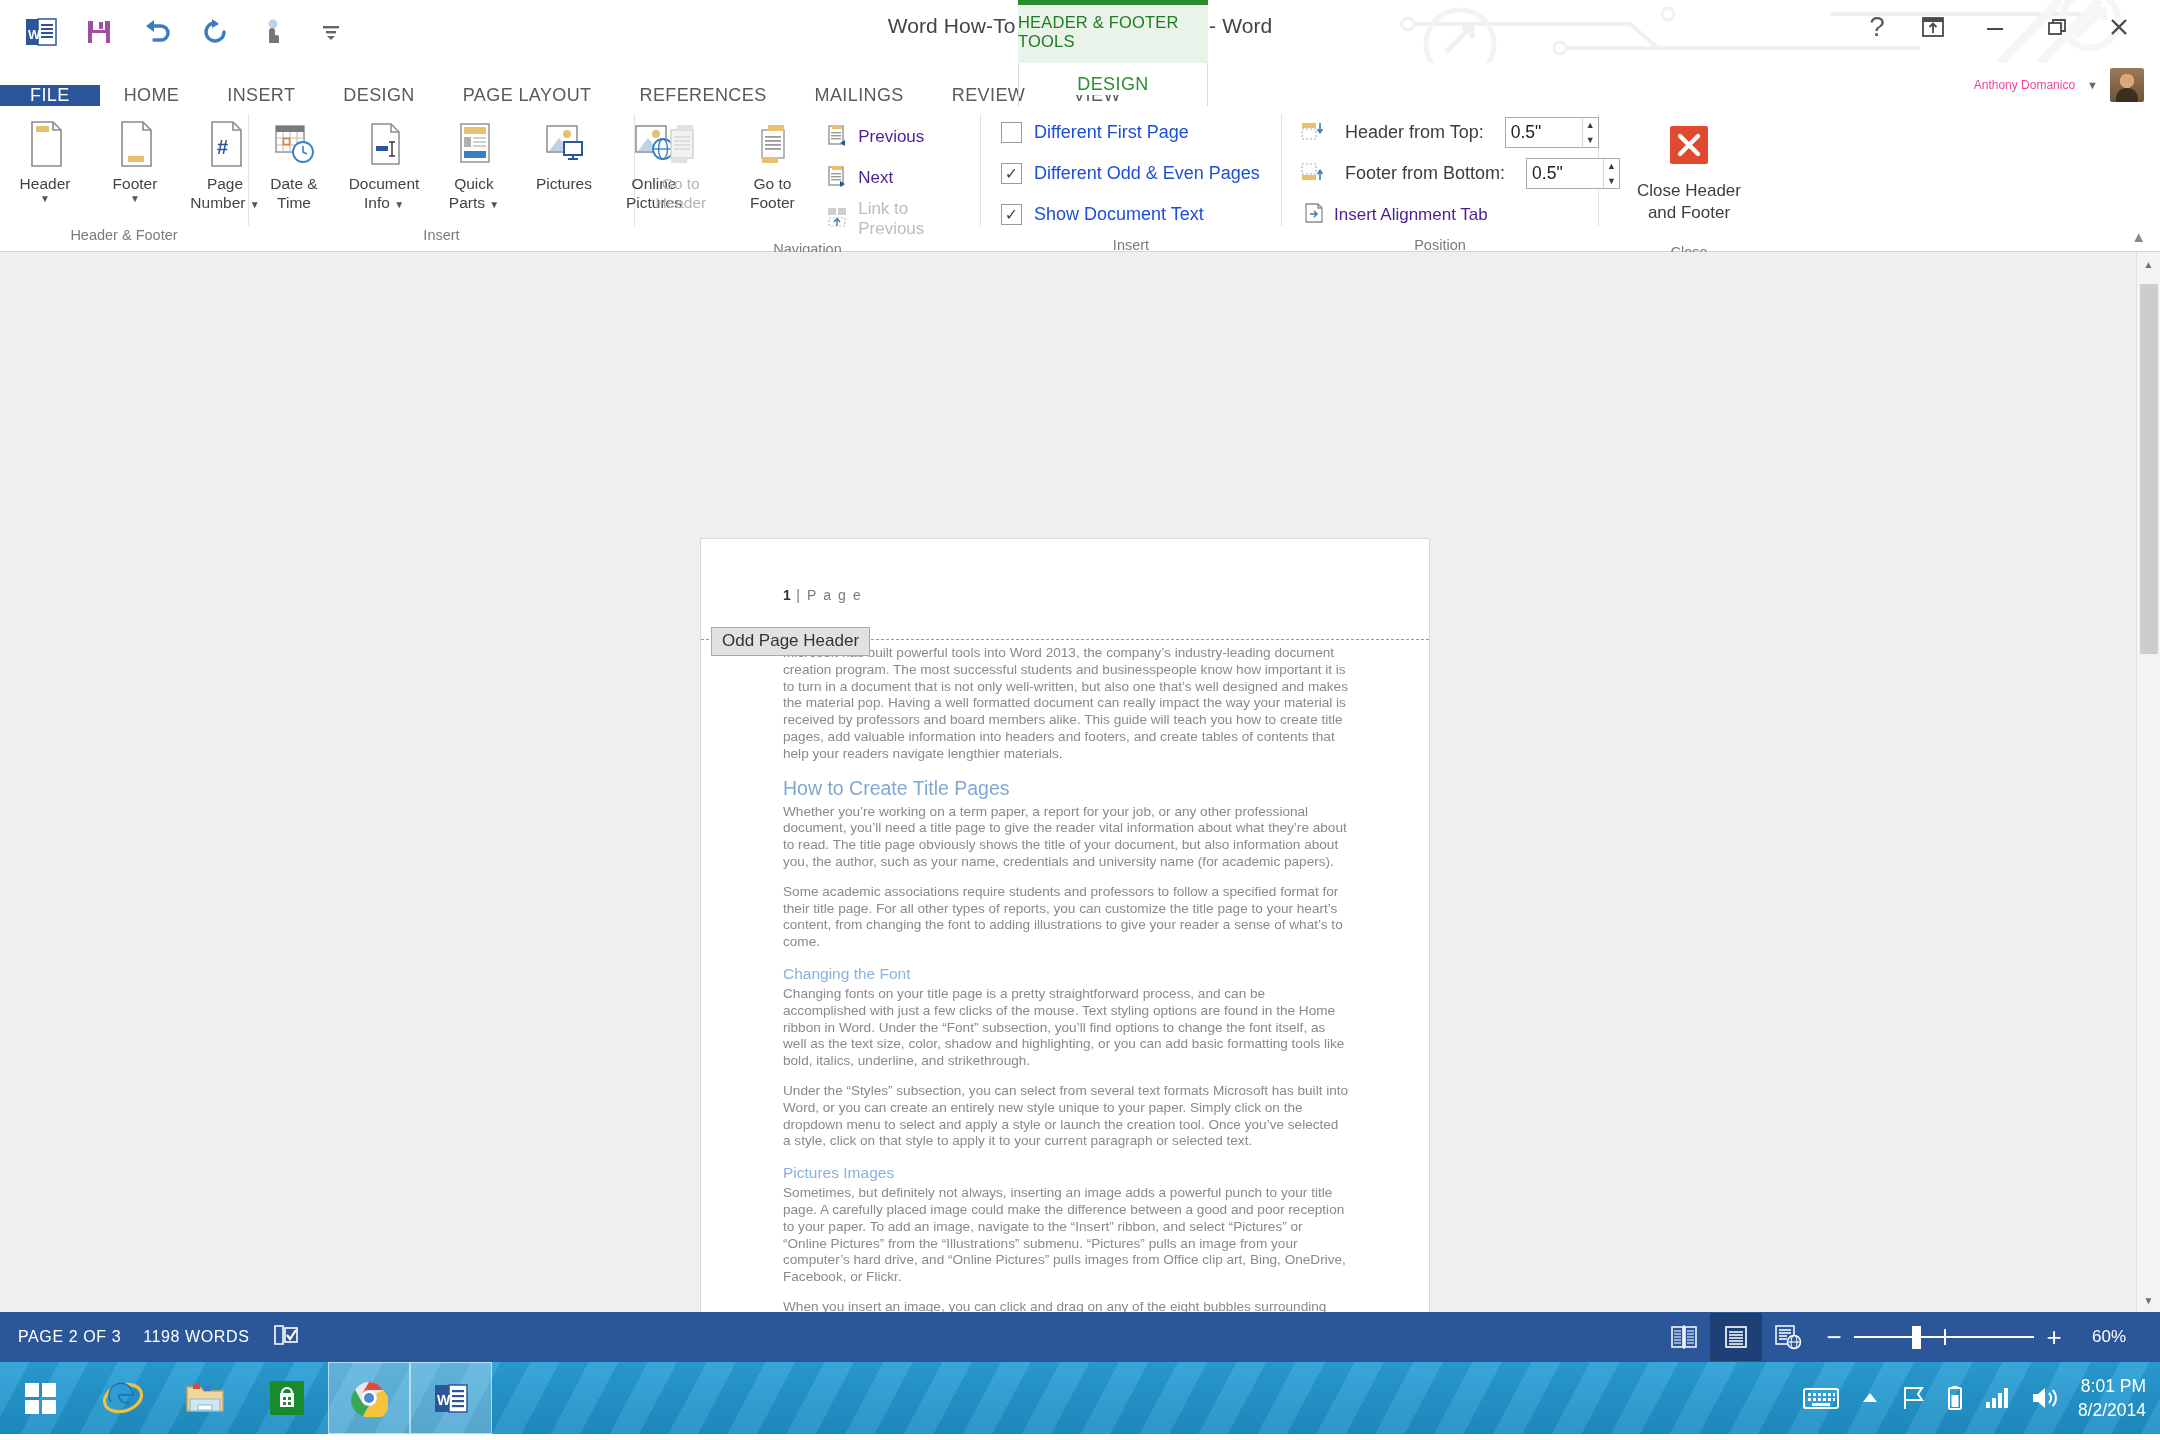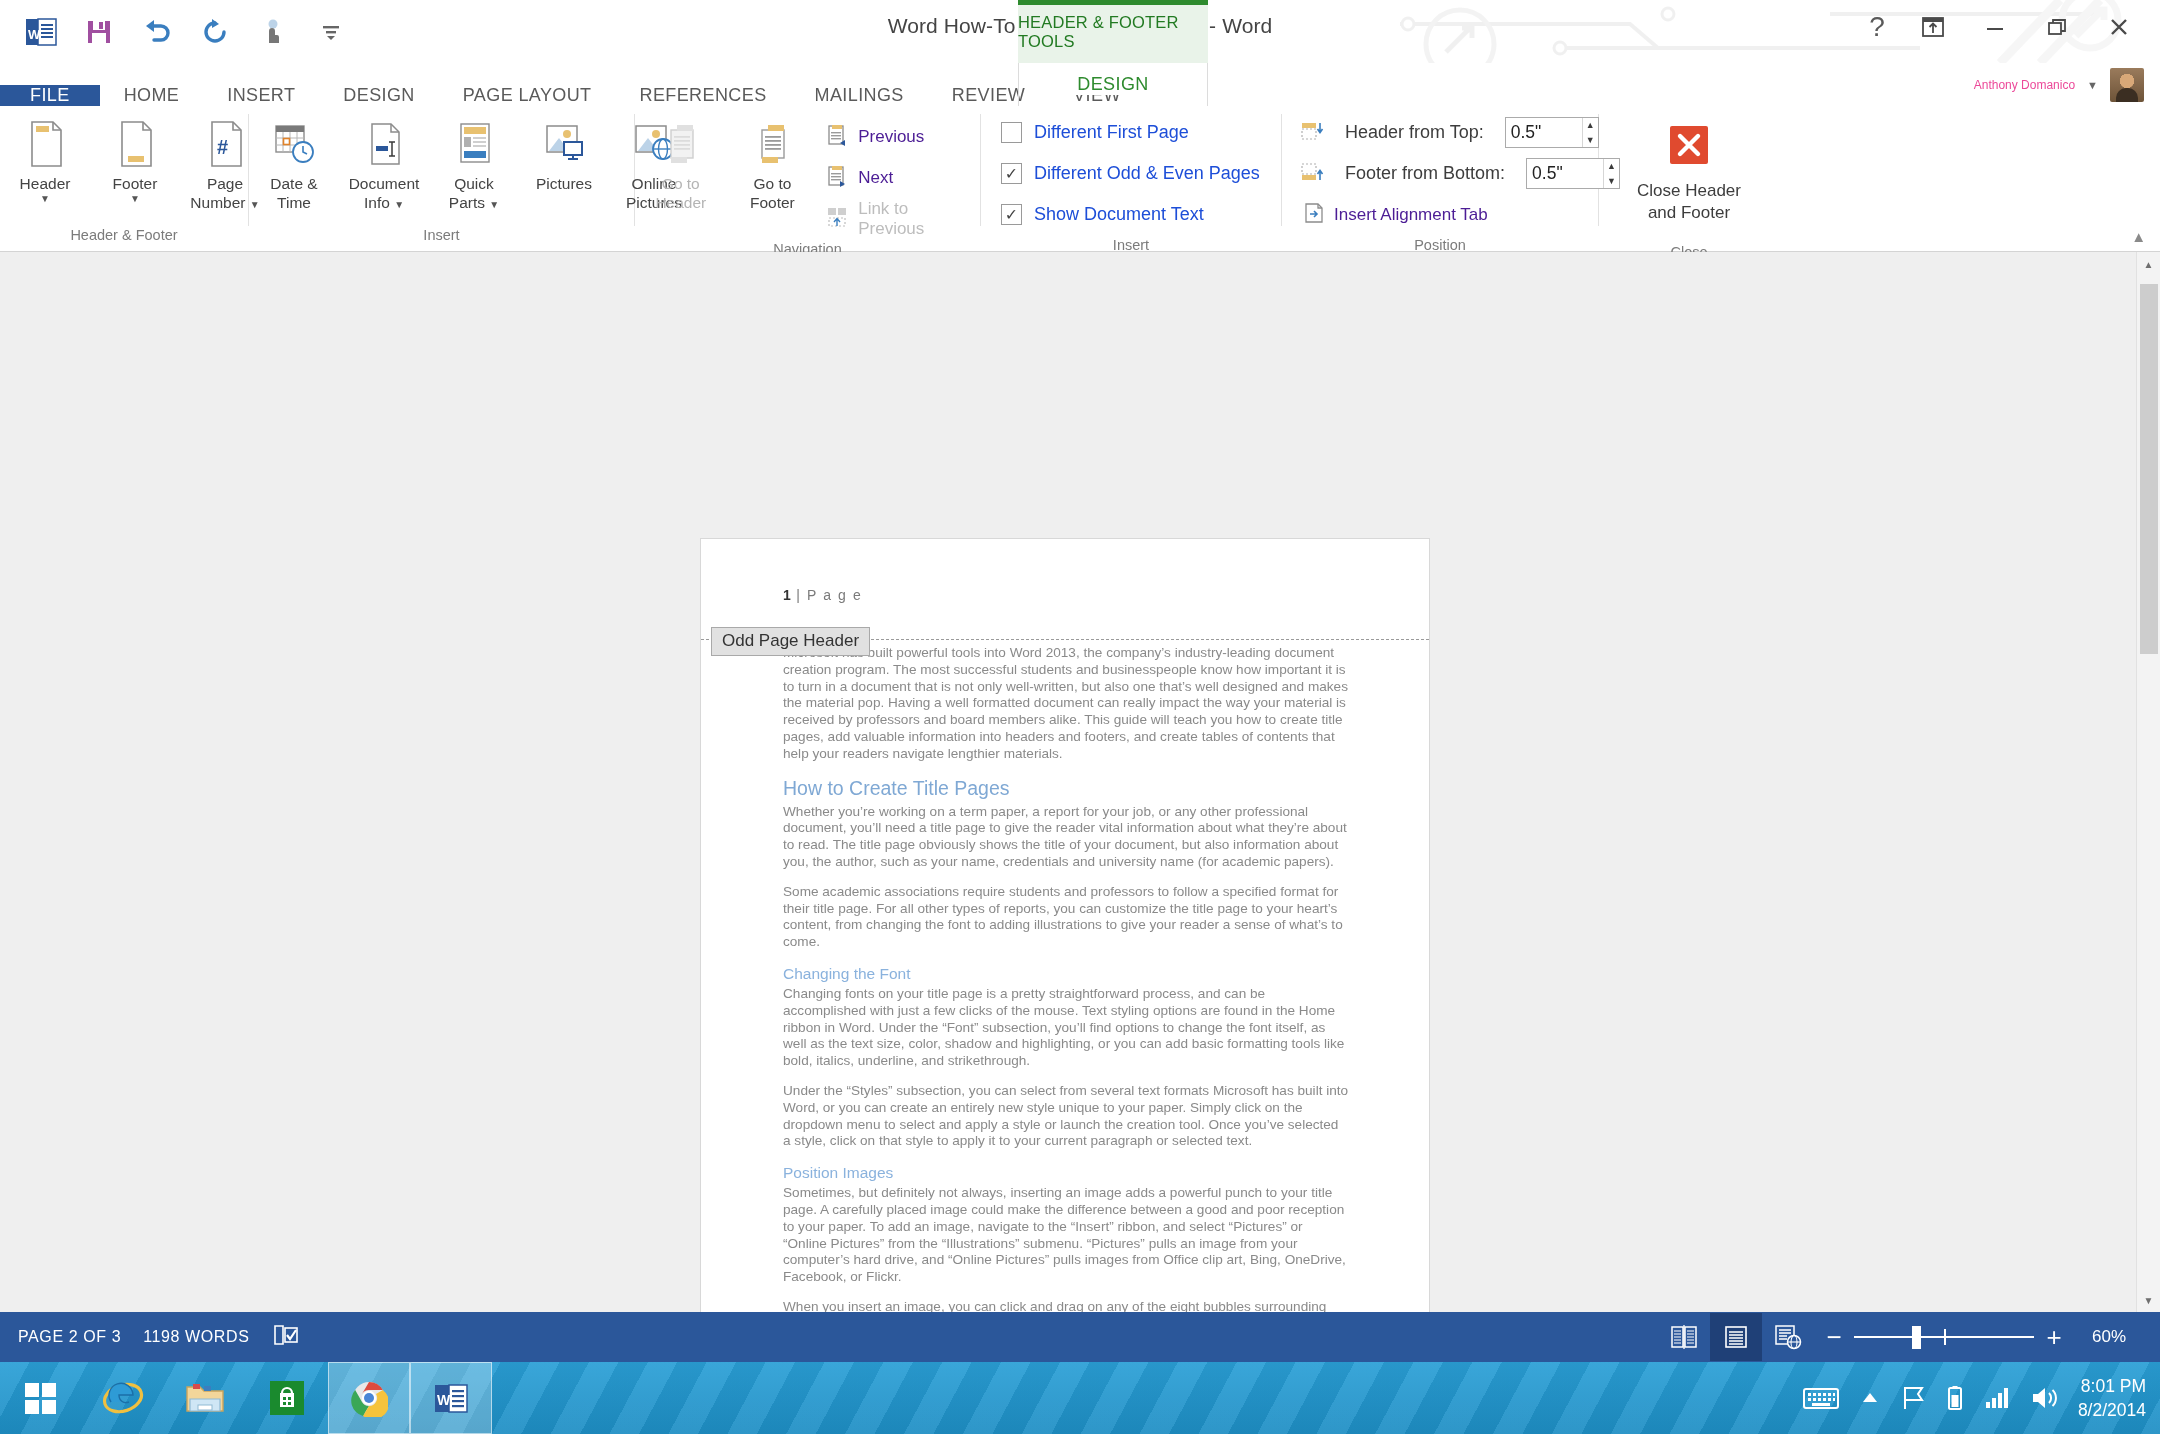--- a/index.html
+++ b/index.html
@@ -552,21 +552,21 @@
       <div class="dashline" style="top:100px;"></div>
 
       <div class="body-text" style="left:82px;top:106px;width:566px;">
         <p class="p">Microsoft has built powerful tools into Word 2013, the company’s industry-leading document creation program. The most successful students and businesspeople know how important it is to turn in a document that is not only well-written, but also one that’s well designed and makes the material pop. Having a well formatted document can really impact the way your material is received by professors and board members alike. This guide will teach you how to create title pages, add valuable information into headers and footers, and create tables of contents that help your readers navigate lengthier materials.</p>
         <h2 class="h2">How to Create Title Pages</h2>
         <p class="p">Whether you’re working on a term paper, a report for your job, or any other professional document, you’ll need a title page to give the reader vital information about what they’re about to read. The title page obviously shows the title of your document, but also information about you, the author, such as your name, credentials and university name (for academic papers).</p>
         <p class="p">Some academic associations require students and professors to follow a specified format for their title page. For all other types of reports, you can customize the title page to your heart’s content, from changing the font to adding illustrations to give your reader a sense of what’s to come.</p>
         <h3 class="h3">Changing the Font</h3>
         <p class="p">Changing fonts on your title page is a pretty straightforward process, and can be accomplished with just a few clicks of the mouse. Text styling options are found in the Home ribbon in Word. Under the “Font” subsection, you’ll find options to change the font itself, as well as the text size, color, shadow and highlighting, or you can add basic formatting tools like bold, italics, underline, and strikethrough.</p>
         <p class="p">Under the “Styles” subsection, you can select from several text formats Microsoft has built into Word, or you can create an entirely new style unique to your paper. Simply click on the dropdown menu to select and apply a style or launch the creation tool. Once you’ve selected a style, click on that style to apply it to your current paragraph or selected text.</p>
-        <h3 class="h3">Position Images</h3>
+        <h3 class="h3">Pictures Images</h3>
         <p class="p">Sometimes, but definitely not always, inserting an image adds a powerful punch to your title page. A carefully placed image could make the difference between a good and poor reception to your paper. To add an image, navigate to the “Insert” ribbon, and select “Pictures” or “Online Pictures” from the “Illustrations” submenu. “Pictures” pulls an image from your computer’s hard drive, and “Online Pictures” pulls images from Office clip art, Bing, OneDrive, Facebook, or Flickr.</p>
         <p class="p">When you insert an image, you can click and drag on any of the eight bubbles surrounding your image to resize it within your document, and you can even set it so that text wraps around your image if you’re so inclined. You can also add borders, artistic effects, and more in the format menu that appears when you have the image selected.</p>
 
       </div>
 
       <div class="tag" style="left:10px;top:88px;">Odd Page Header</div>
 
     </div>
 
     <div class="scrollbar">

